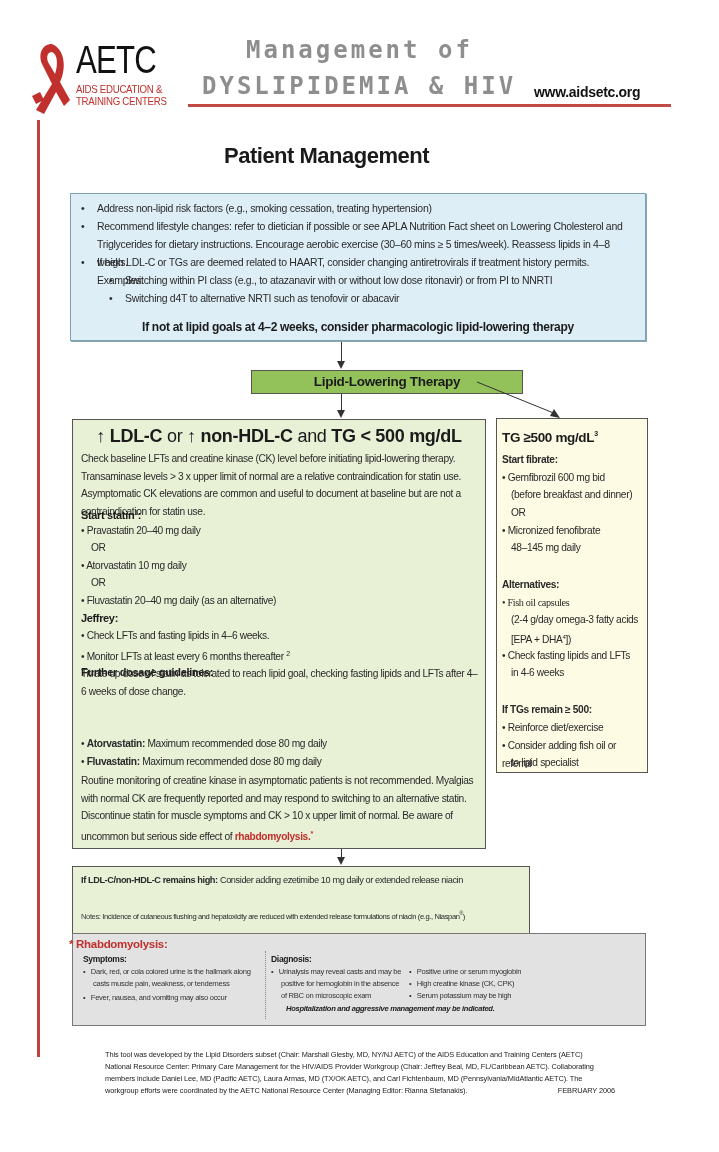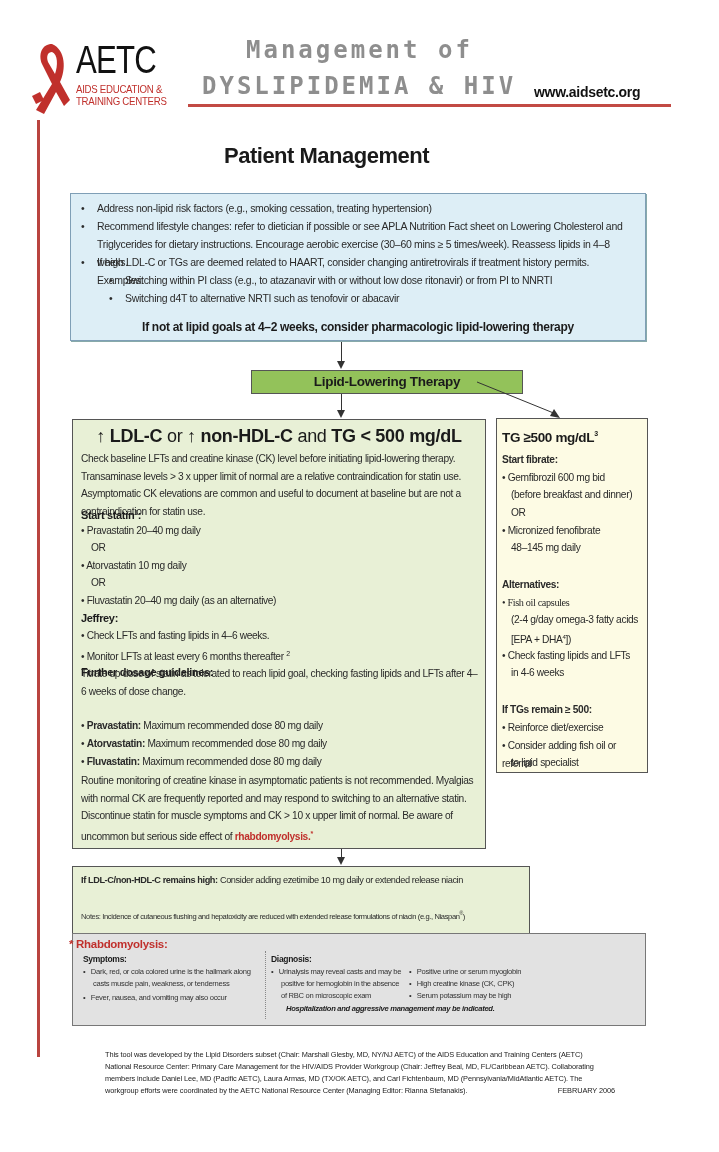--- a/index.html
+++ b/index.html
@@ -146,21 +146,20 @@
   <div class="gt" style="top:137px;">• <span>Atorvastatin 10 mg daily</span></div>
   <div class="gt" style="top:154px; padding-left:10px;">OR</div>
   <div class="gt" style="top:172px;">• <span>Fluvastatin 20–40 mg daily (as an alternative)</span></div>
 
   <div class="gt gh" style="top:190px;">Jeffrey:</div>
   <div class="gt" style="top:207px;">• <span>Check LFTs and fasting lipids in 4–6 weeks.</span></div>
   <div class="gt" style="top:225px;">• <span>Monitor LFTs at least every 6 months thereafter</span> <sup style="font-size:7px;">2</sup></div>
 
   <div class="gt gh" style="top:244px;">Further dosage guidelines:</div>
   <div class="gt" style="top:245px;">Titrate up dose of statin as tolerated to reach lipid goal, checking fasting lipids and LFTs after 4–6 weeks of dose change.</div>
-  <div class="gt" style="top:297px;">• <b>Pravastatin:</b> <span>Maximum recommended dose 80 mg daily</span></div>
   <div class="gt" style="top:315px;">• <b>Atorvastatin:</b> <span>Maximum recommended dose 80 mg daily</span></div>
   <div class="gt" style="top:333px;">• <b>Fluvastatin:</b> <span>Maximum recommended dose 80 mg daily</span></div>
 
   <div class="gt" style="top:352px;">
     <span>Routine monitoring of creatine kinase in asymptomatic patients is not recommended. Myalgias with normal CK are frequently reported and may respond to switching to an alternative statin.  Discontinue statin for muscle symptoms and CK &gt; 10 x upper limit of normal. Be aware of uncommon but serious side effect of </span><span class="red">rhabdomyolysis.</span><sup class="red" style="font-size:7px;">*</sup>
   </div>
 </div>
 
 <div class="abs box-yellow">
   <div class="yt y-head" style="top:6px;">

